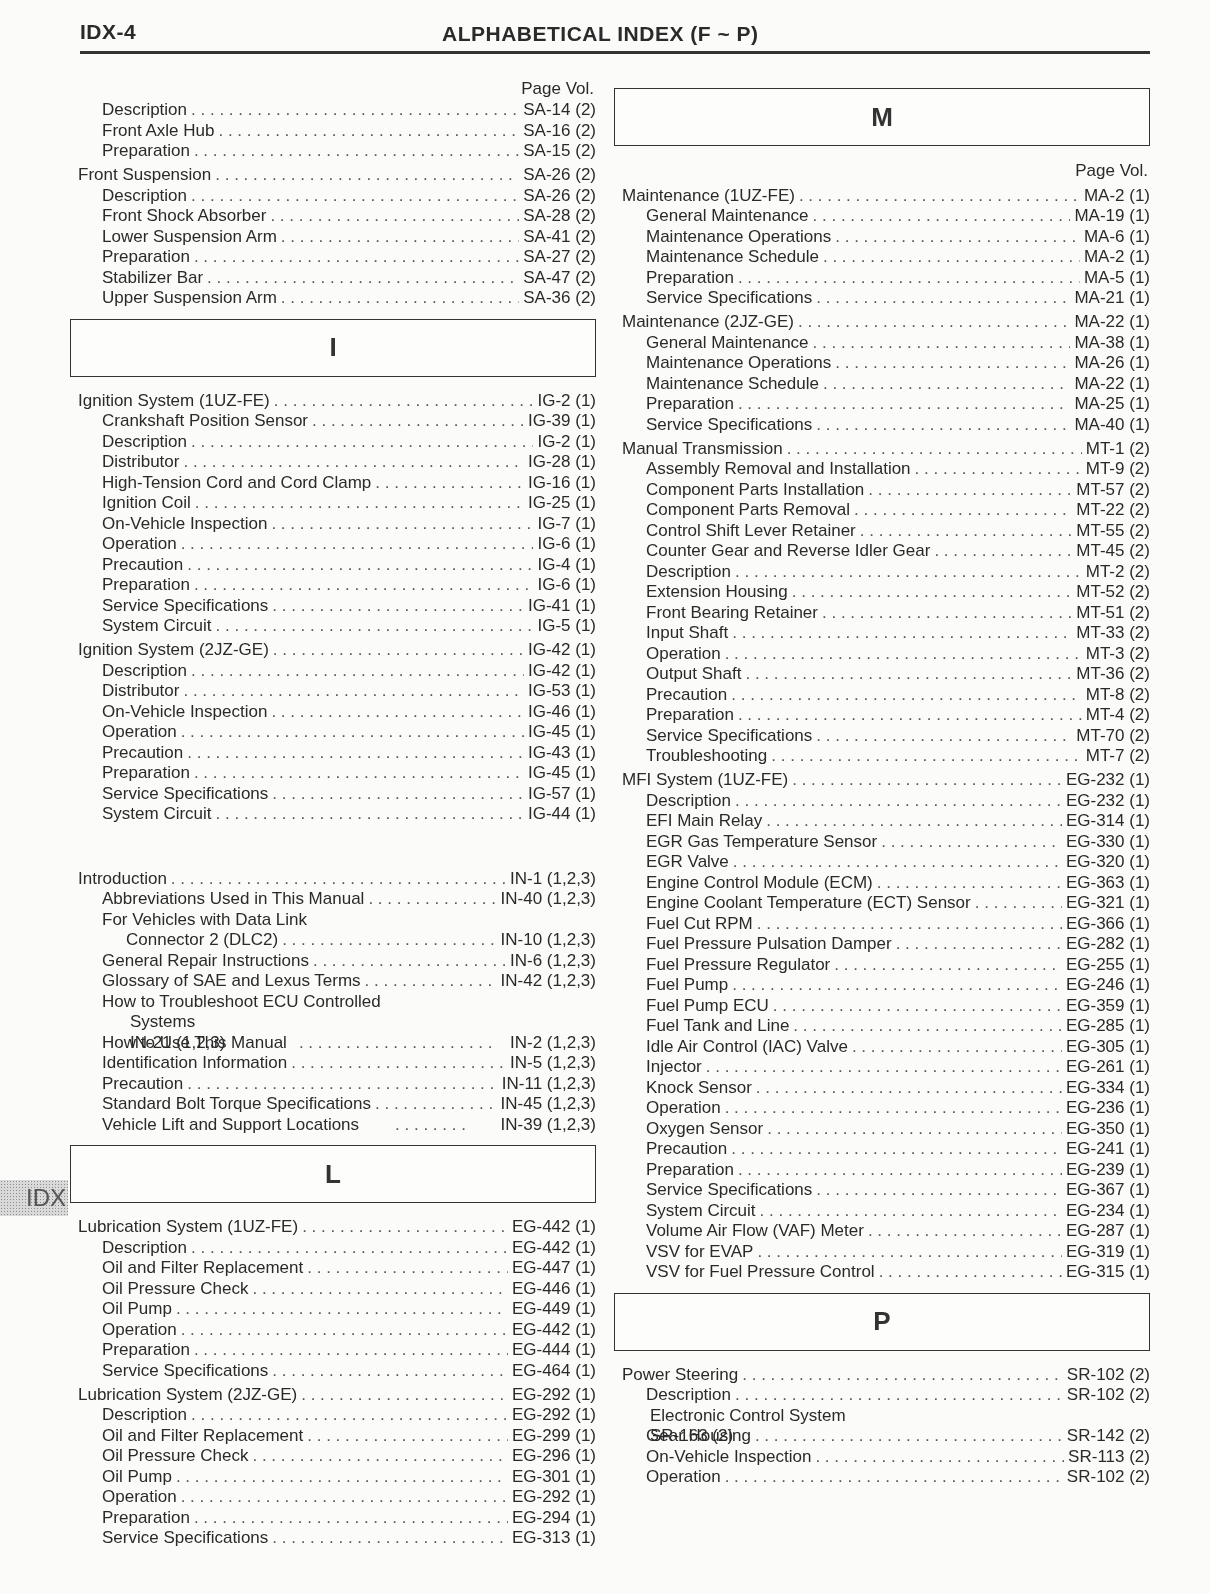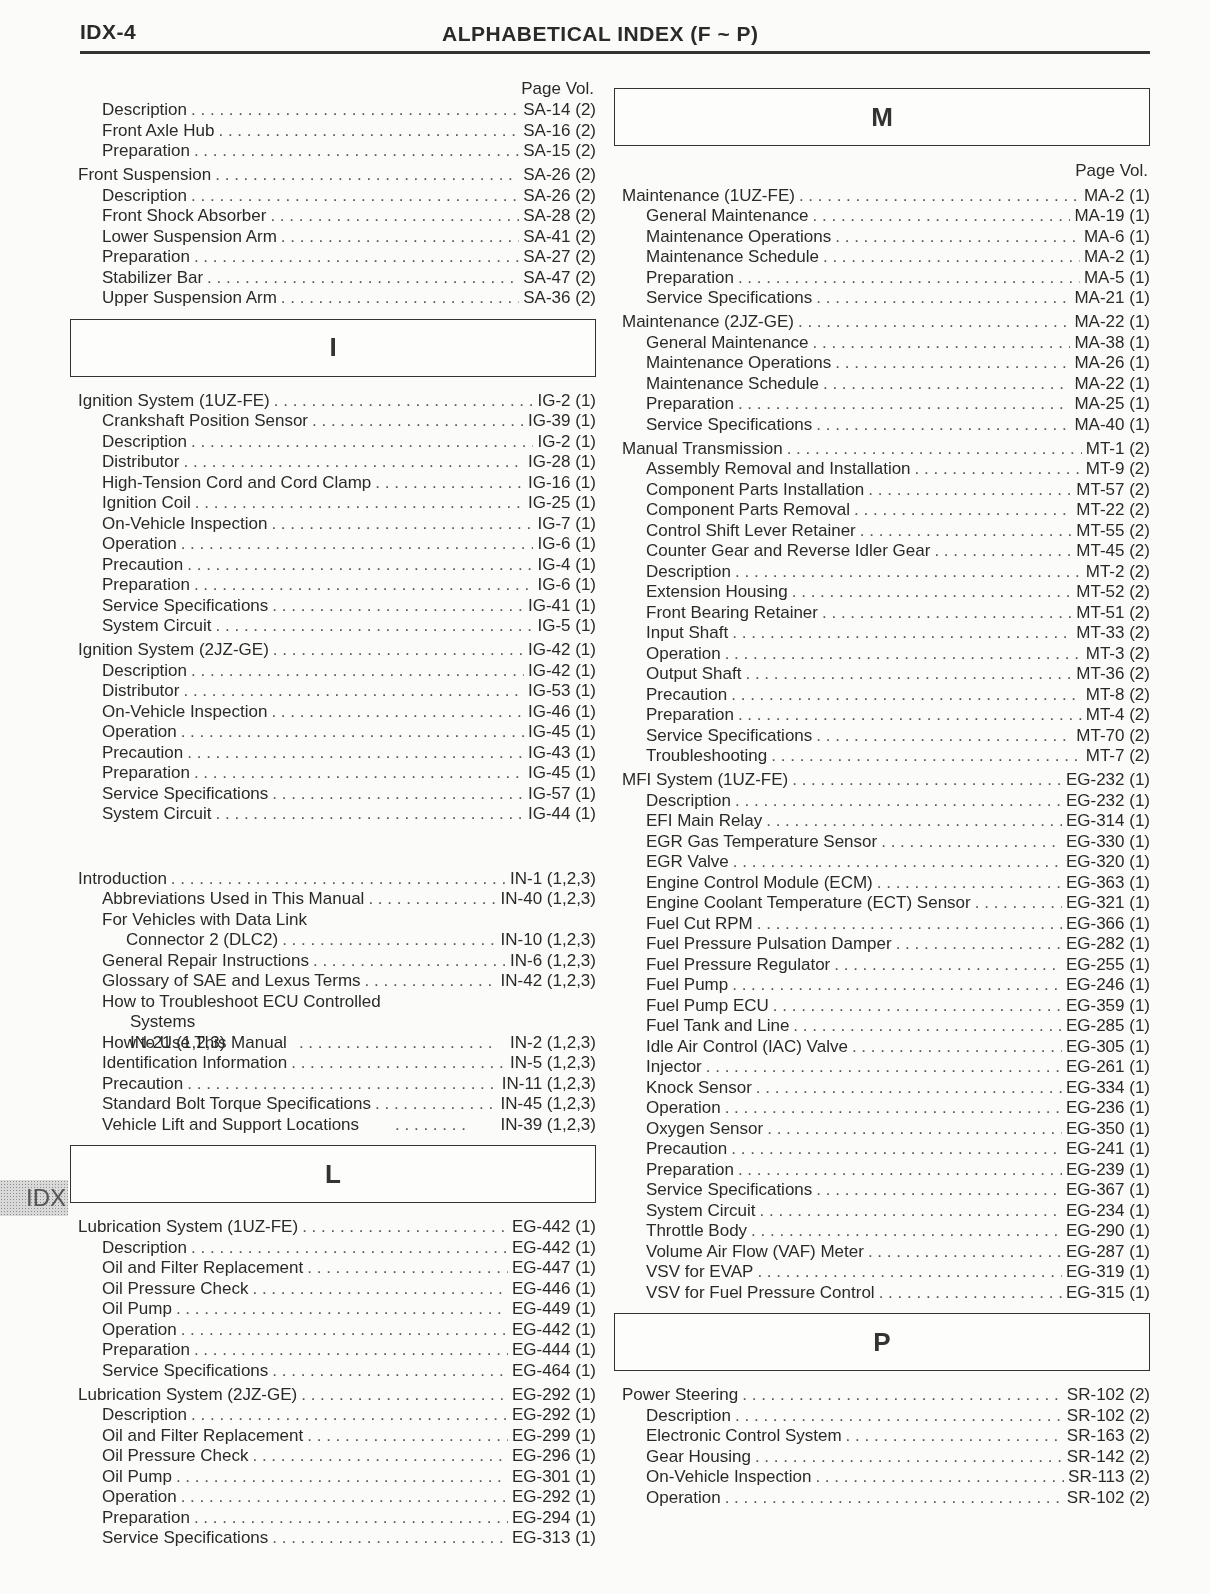--- a/index.html
+++ b/index.html
@@ -601,25 +601,20 @@
       <span class="lbl">Service Specifications</span>
       <span class="dots"></span>
       <span class="ref">EG-367 (1)</span>
     </div>
     <div class="row l1" style="padding-left: 32px;">
       <span class="lbl">System Circuit</span>
       <span class="dots"></span>
       <span class="ref">EG-234 (1)</span>
     </div>
     <div class="row l1" style="padding-left: 32px;">
-      <span class="lbl">Throttle Body</span>
-      <span class="dots"></span>
-      <span class="ref">EG-290 (1)</span>
-    </div>
-    <div class="row l1" style="padding-left: 32px;">
       <span class="lbl">Volume Air Flow (VAF) Meter</span>
       <span class="dots"></span>
       <span class="ref">EG-287 (1)</span>
     </div>
     <div class="row l1" style="padding-left: 32px;">
       <span class="lbl">VSV for EVAP</span>
       <span class="dots"></span>
       <span class="ref">EG-319 (1)</span>
     </div>
     <div class="row l1" style="padding-left: 32px;">
@@ -633,21 +628,21 @@
     <div class="row l0" style="padding-left: 8px;">
       <span class="lbl">Power Steering</span>
       <span class="dots"></span>
       <span class="ref">SR-102 (2)</span>
     </div>
     <div class="row l1" style="padding-left: 32px;">
       <span class="lbl">Description</span>
       <span class="dots"></span>
       <span class="ref">SR-102 (2)</span>
     </div>
-    <div class="row l1" style="padding-left: 32px;">
+    <div class="row l1" style="padding-left: 32px; flex-direction: column;">
       <span class="lbl">Electronic Control System</span>
       <span class="dots"></span>
       <span class="ref">SR-163 (2)</span>
     </div>
     <div class="row l1" style="padding-left: 32px;">
       <span class="lbl">Gear Housing</span>
       <span class="dots"></span>
       <span class="ref">SR-142 (2)</span>
     </div>
     <div class="row l1" style="padding-left: 32px;">

